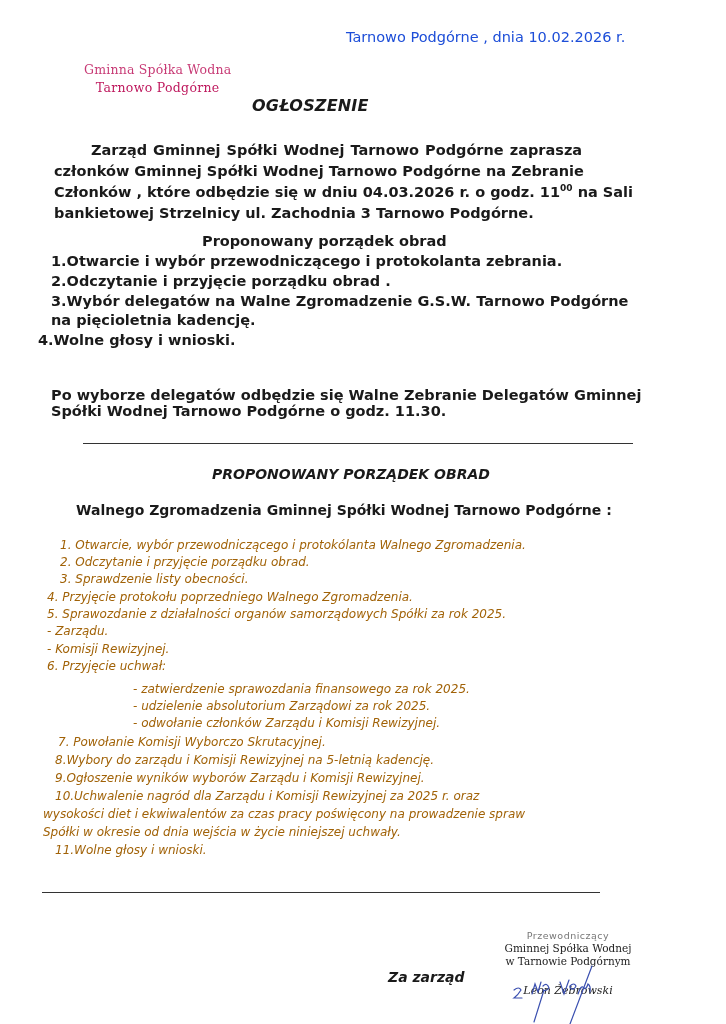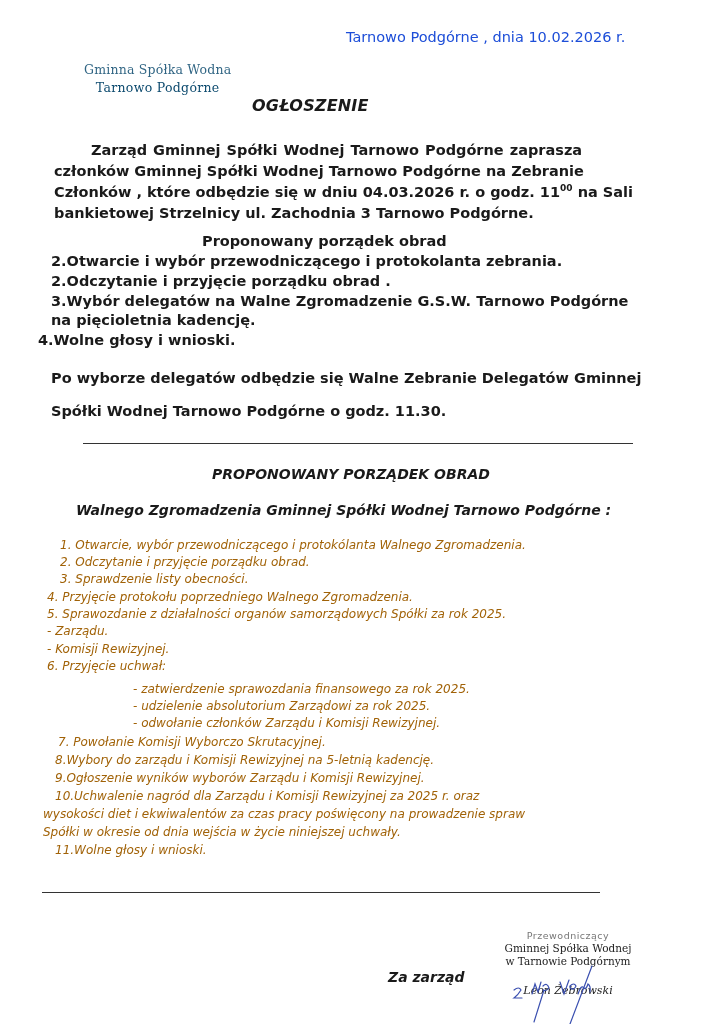--- a/index.html
+++ b/index.html
@@ -24,21 +24,21 @@
       left: 346px;
       top: 30px;
       font-size: 14.5px;
       color: #1d4ed8;
     }
     .stamp {
       position: absolute;
       left: 84px;
       top: 62px;
       font-family: "DejaVu Serif", serif;
-      color: #0c4a6e;
+      color: #be185d;
       text-align: center;
     }
     .stamp .s1 {
       font-size: 12.5px;
       letter-spacing: 0.2px;
       opacity: 0.85;
     }
     .stamp .s2 {
       font-size: 12.5px;
       margin-top: 3px;
@@ -82,21 +82,20 @@
       top: 467px;
       font-size: 14px;
       font-weight: bold;
       font-style: italic;
     }
     .section-sub {
       left: 76px;
       top: 503px;
       font-size: 14px;
       font-weight: bold;
-      font-style: italic;
     }
     .it {
       font-style: italic;
       font-size: 12px;
       color: #a16207;
     }
     .za-zarzad {
       left: 388px;
       top: 970px;
       font-size: 14px;
@@ -149,27 +148,27 @@
   </div>
 
   <div class="line title">OGŁOSZENIE</div>
 
   <div class="line intro" style="left:91px; top:143px; word-spacing:1px;">Zarząd  Gminnej  Spółki  Wodnej  Tarnowo Podgórne  zaprasza</div>
   <div class="line intro" style="left:54px; top:164px;">członków Gminnej  Spółki  Wodnej  Tarnowo Podgórne  na Zebranie</div>
   <div class="line intro" style="left:54px; top:185px;"><span>Członków  , które odbędzie się w dniu  04.03.2026 r.  o godz.  11</span><sup>00</sup><span> na Sali</span></div>
   <div class="line intro" style="left:54px; top:206px;">bankietowej Strzelnicy ul. Zachodnia 3 Tarnowo Podgórne.</div>
 
   <div class="line agenda-head">Proponowany porządek obrad</div>
-  <div class="line bold" style="left:51px; top:254px;">2.Otwarcie i wybór przewodniczącego i protokolanta zebrania.</div>
+  <div class="line bold" style="left:51px; top:254px;">1.Otwarcie i wybór przewodniczącego i protokolanta zebrania.</div>
   <div class="line bold" style="left:51px; top:274px;">2.Odczytanie i przyjęcie porządku obrad .</div>
   <div class="line bold" style="left:51px; top:294px;">3.Wybór delegatów  na Walne Zgromadzenie G.S.W. Tarnowo Podgórne</div>
   <div class="line bold" style="left:51px; top:313px;">na pięcioletnia kadencję.</div>
   <div class="line bold" style="left:38px; top:333px;">4.Wolne głosy i wnioski.</div>
 
-  <div class="line bold" style="left:51px; top:371px;">Po wyborze delegatów odbędzie się Walne Zebranie Delegatów Gminnej</div>
+  <div class="line bold" style="left:51px; top:388px;">Po wyborze delegatów odbędzie się Walne Zebranie Delegatów Gminnej</div>
   <div class="line bold" style="left:51px; top:404px;">Spółki Wodnej Tarnowo Podgórne  o godz. 11.30.</div>
 
   <div class="hr" style="left:83px; top:443px; width:550px;"></div>
 
   <div class="line section-title">PROPONOWANY PORZĄDEK OBRAD</div>
   <div class="line section-sub">Walnego Zgromadzenia Gminnej Spółki Wodnej Tarnowo Podgórne :</div>
 
   <div class="line it" style="left:60px; top:539px;">1. Otwarcie, wybór przewodniczącego i protokólanta Walnego Zgromadzenia.</div>
   <div class="line it" style="left:60px; top:556px;">2. Odczytanie i przyjęcie porządku obrad.</div>
   <div class="line it" style="left:60px; top:573px;">3. Sprawdzenie listy obecności.</div>

